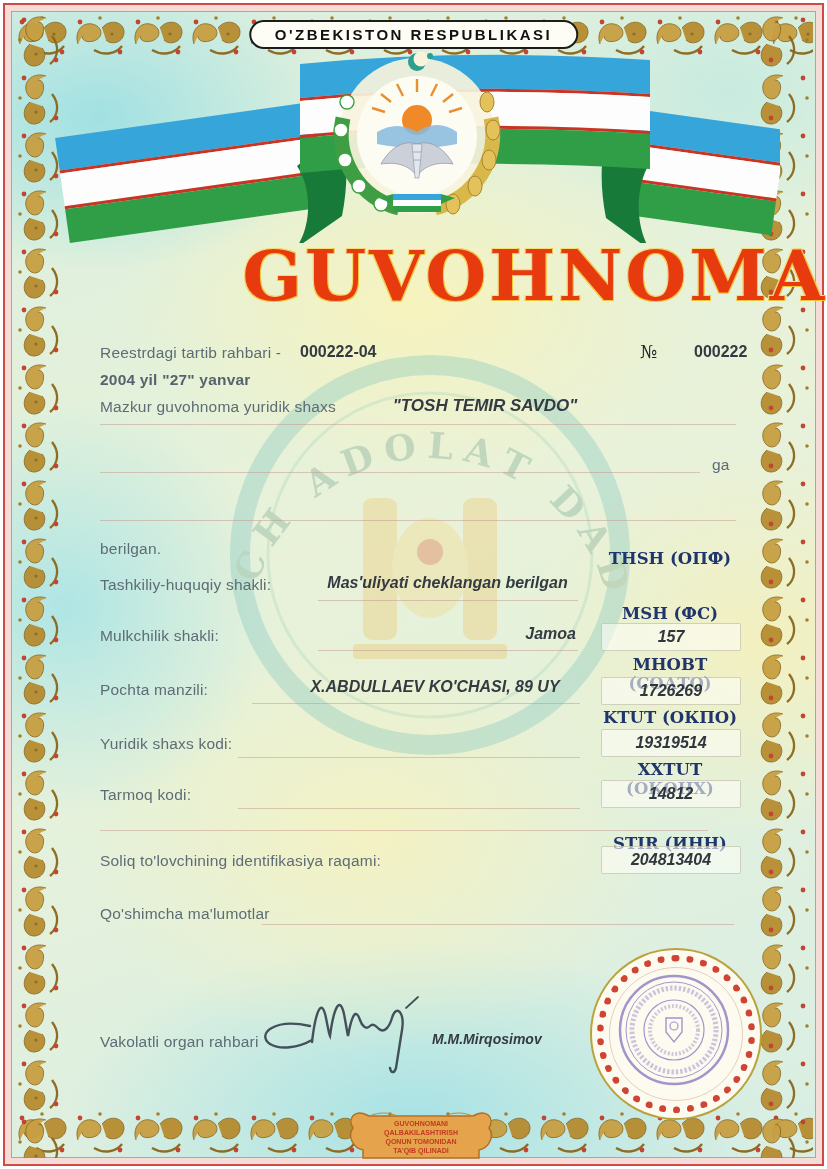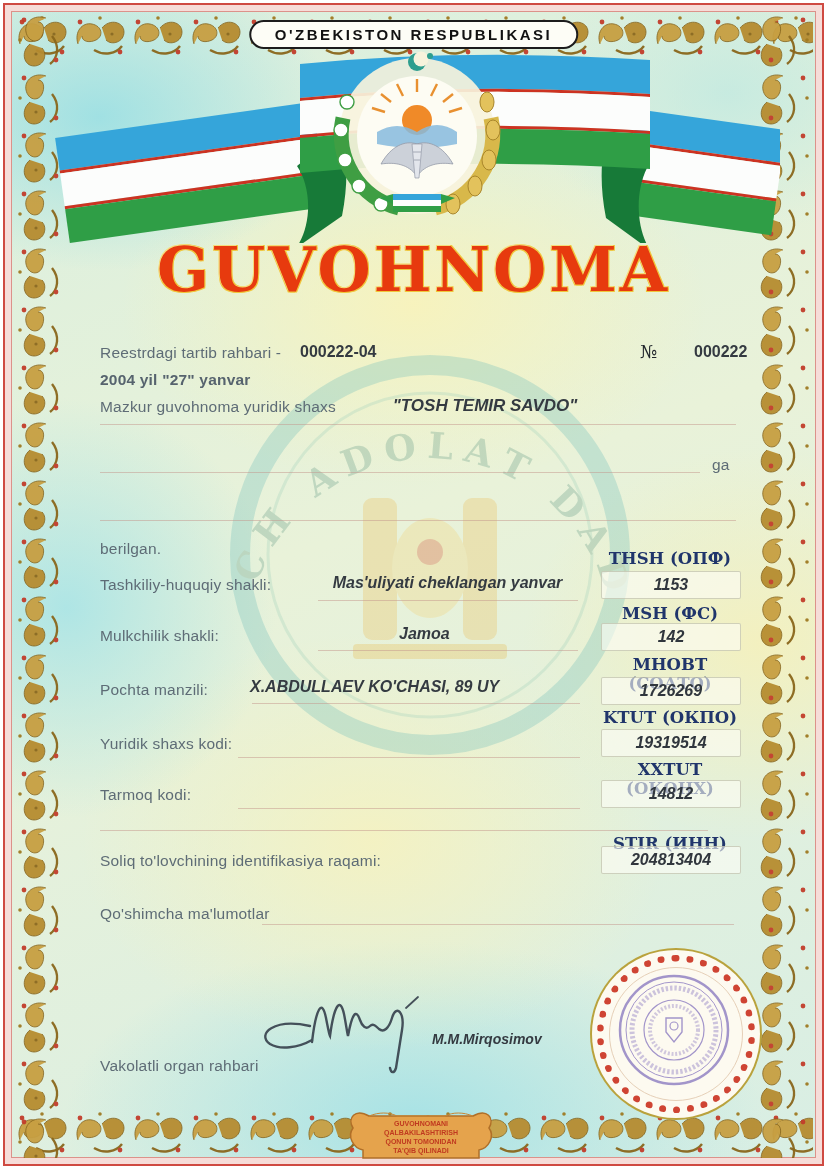--- a/index.html
+++ b/index.html
@@ -30,22 +30,22 @@
   .pill{
     left:50%;top:20px;transform:translateX(-50%);
     background:#fdfdf6;border:2.5px solid #1c1c1c;border-radius:16px;
     padding:4px 24px;font-size:15px;font-weight:bold;letter-spacing:2.5px;color:#111;white-space:nowrap;
   }
   .subtitle{
     left:0;top:221px;width:100%;text-align:center;
     font-family:"DejaVu Serif", serif;font-weight:bold;font-size:16px;color:#1a2129;letter-spacing:.4px;
   }
   .big-title{
-    left:0;top:234px;width:100%;text-align:center;
-    font-family:"DejaVu Serif", serif;font-weight:bold;font-size:61px;letter-spacing:3px;color:#e73a0e;
+    left:0;top:234px;width:100%;text-align:right;
+    font-family:"DejaVu Serif", serif;font-weight:bold;font-size:70px;letter-spacing:3px;color:#e73a0e;
     text-shadow:1px 1px 0 #f0c63c,-1px -1px 0 #f6dc7a,1px -1px 0 #f0c63c,-1px 1px 0 #f0c63c;
   }
   .ornament{opacity:.95;}
   .seal{
     left:592px;top:950px;width:168px;height:168px;border-radius:50%;
     background:#fdfaf0;box-shadow:0 0 0 2px #b9a23c;
   }
   .seal::before{content:"";position:absolute;inset:5px;border-radius:50%;border:7px dotted #cf4433;}
   .seal::after{content:"";position:absolute;inset:17px;border-radius:50%;border:1px solid #e6d0b8;}
   .badge{left:345px;top:1108px;width:152px;height:58px;}
@@ -220,35 +220,34 @@
 
   <div class="abs lbl" style="left:100px;top:398px;">Mazkur guvohnoma yuridik shaxs</div>
   <div class="abs val" style="left:320px;top:396px;width:330px;text-align:center;font-size:17px;">"TOSH TEMIR SAVDO"</div>
   <div class="abs rule" style="left:100px;top:424px;width:636px;"></div>
   <div class="abs rule" style="left:100px;top:472px;width:600px;"></div>
   <div class="abs lbl" style="left:712px;top:456px;">ga</div>
   <div class="abs rule" style="left:100px;top:520px;width:636px;"></div>
   <div class="abs lbl" style="left:100px;top:540px;">berilgan.</div>
 
   <div class="abs code-lbl" style="left:596px;top:549px;width:148px;">THSH (ОПФ)</div>
-  <div class="abs code-box" style="left:601px;top:571px;">1153</div>
   <div class="abs lbl" style="left:100px;top:576px;">Tashkiliy-huquqiy shakli:</div>
-  <div class="abs val" style="left:305px;top:574px;width:285px;text-align:center;">Mas'uliyati cheklangan yanvar</div>
+  <div class="abs val" style="left:305px;top:574px;width:285px;text-align:center;">Mas'uliyati cheklangan berilgan</div>
   <div class="abs rule" style="left:318px;top:600px;width:260px;"></div>
 
   <div class="abs code-lbl" style="left:596px;top:604px;width:148px;">MSH (ФС)</div>
-  <div class="abs code-box" style="left:601px;top:623px;">142</div>
+  <div class="abs code-box" style="left:601px;top:623px;">157</div>
   <div class="abs lbl" style="left:100px;top:627px;">Mulkchilik shakli:</div>
-  <div class="abs val" style="left:399px;top:625px;width:190px;text-align:left;">Jamoa</div>
+  <div class="abs val" style="left:386px;top:625px;width:190px;text-align:right;">Jamoa</div>
   <div class="abs rule" style="left:318px;top:650px;width:260px;"></div>
 
   <div class="abs code-lbl" style="left:596px;top:655px;width:148px;">MHOBT (СОАТО)</div>
   <div class="abs code-box" style="left:601px;top:677px;">1726269</div>
   <div class="abs lbl" style="left:100px;top:681px;">Pochta manzili:</div>
-  <div class="abs val" style="left:250px;top:678px;width:370px;">X.ABDULLAEV KO'CHASI, 89 UY</div>
+  <div class="abs val" style="left:250px;top:678px;width:370px;text-align:center;">X.ABDULLAEV KO'CHASI, 89 UY</div>
   <div class="abs rule" style="left:252px;top:703px;width:328px;"></div>
 
   <div class="abs code-lbl" style="left:596px;top:708px;width:148px;">KTUT (ОКПО)</div>
   <div class="abs code-box" style="left:601px;top:729px;">19319514</div>
   <div class="abs lbl" style="left:100px;top:735px;">Yuridik shaxs kodi:</div>
   <div class="abs rule" style="left:238px;top:757px;width:342px;"></div>
 
   <div class="abs code-lbl" style="left:596px;top:760px;width:148px;">XXTUT (ОКОНХ)</div>
   <div class="abs code-box" style="left:601px;top:780px;">14812</div>
   <div class="abs lbl" style="left:100px;top:786px;">Tarmoq kodi:</div>
@@ -269,21 +268,21 @@
         <circle cx="60" cy="60" r="48" stroke-width="1"></circle>
         <circle cx="60" cy="60" r="42" stroke-width="5" stroke-dasharray="2.4,2" opacity=".55"></circle>
         <circle cx="60" cy="60" r="30" stroke-width="1.2"></circle>
         <circle cx="60" cy="60" r="24" stroke-width="4" stroke-dasharray="2,1.8" opacity=".5"></circle>
         <path d="M52,48 h16 v14 l-8,10 l-8,-10 Z" stroke-width="1.4"></path>
         <circle cx="60" cy="56" r="4" stroke-width="1.2"></circle>
       </g>
     </svg>
   </div>
 
-  <div class="abs lbl" style="left:100px;top:1033px;margin-top:24px;">Vakolatli organ rahbari</div>
+  <div class="abs lbl" style="left:100px;top:1033px;">Vakolatli organ rahbari</div>
   <svg class="abs" style="left:246px;top:984px;width:200px;height:92px;" viewBox="0 0 200 92">
     <g fill="none" stroke="#36404c" stroke-width="2.4" stroke-linecap="round" opacity=".9">
       <path d="M64,42 C28,34 10,50 24,60 C34,66 52,64 66,56"></path>
       <path d="M66,58 C70,24 76,14 80,34 C82,44 83,50 84,52 C88,22 94,12 98,30 C100,40 101,48 102,52 C106,30 110,24 114,36 C116,42 120,46 124,42 C127,39 130,42 133,45 C138,49 143,44 146,34 C148,27 152,24 155,30 C157,34 157,40 156,46 L150,84 C148,90 145,89 144,84"></path>
       <path d="M160,24 L172,13" stroke-width="1.8"></path>
     </g>
   </svg>
   <div class="abs val" style="left:432px;top:1031px;font-size:14px;">M.M.Mirqosimov</div>
 
   <svg class="abs badge" viewBox="0 0 152 58">

